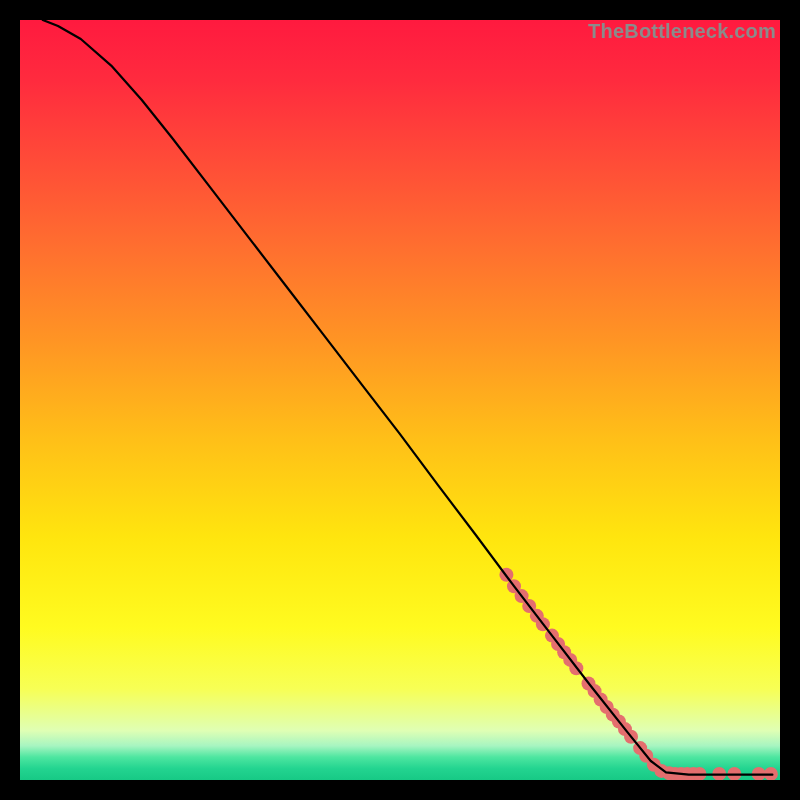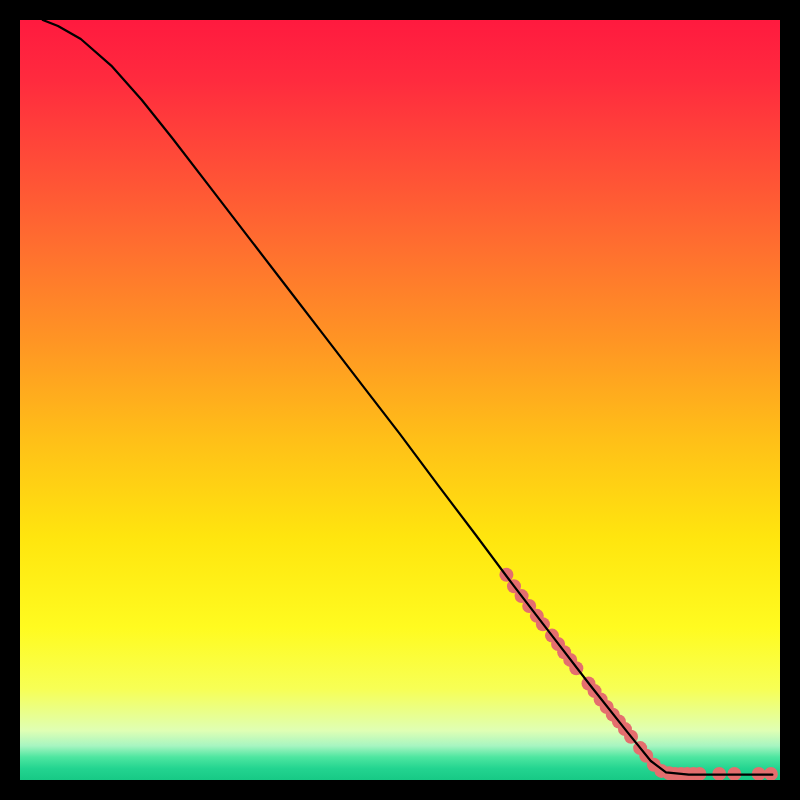--- a/index.html
+++ b/index.html
@@ -92,13 +92,14 @@
         <circle cx="667.28" cy="753.92" r="7" fill="#e46e6e"></circle>
         <circle cx="673.36" cy="753.92" r="7" fill="#e46e6e"></circle>
         <circle cx="679.44" cy="753.92" r="7" fill="#e46e6e"></circle>
         <circle cx="699.20" cy="753.92" r="7" fill="#e46e6e"></circle>
         <circle cx="714.40" cy="753.92" r="7" fill="#e46e6e"></circle>
         <circle cx="738.72" cy="753.92" r="7" fill="#e46e6e"></circle>
         <circle cx="750.88" cy="753.92" r="7" fill="#e46e6e"></circle>
       </g>
     <path id="curve-path" fill="none" stroke="#000" stroke-width="2.2" stroke-linecap="round" stroke-linejoin="round" d="M22.80 0.00 L38.00 6.08 L60.80 19.00 L91.20 45.60 L121.60 79.80 L152.00 117.80 L190.00 167.20 L228.00 216.60 L266.00 266.00 L304.00 315.40 L342.00 364.80 L380.00 414.20 L418.00 465.12 L456.00 515.28 L494.00 566.20 L532.00 615.60 L570.00 665.00 L608.00 712.88 L630.80 741.00 L646.00 752.40 L668.80 754.68 L699.20 754.68 L729.60 754.68 L752.40 754.68"></path>
   </svg>
+  <div class="watermark">TheBottleneck.com</div>
 </div>
 
 </body></html>

